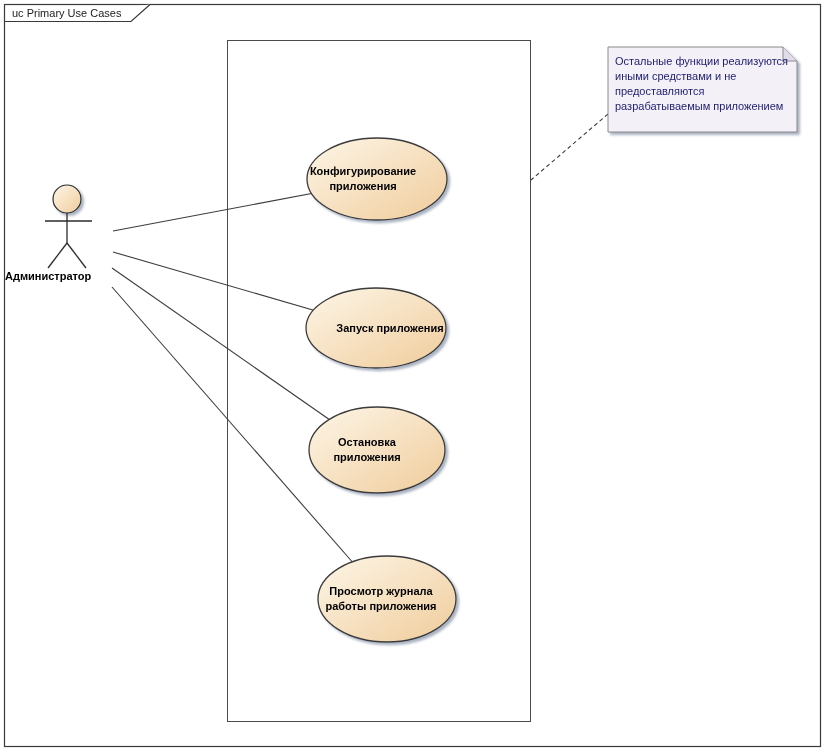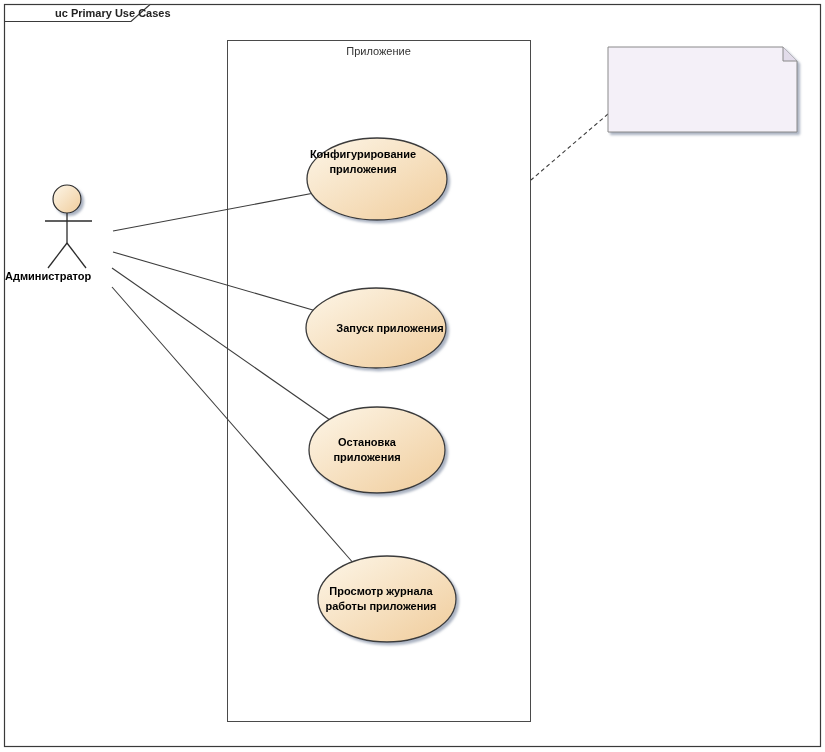--- a/index.html
+++ b/index.html
@@ -11,21 +11,21 @@
     overflow:hidden;
   }
   #diagram-svg{position:absolute;left:0;top:0;}
   .label{
     position:absolute;
     white-space:pre-line;
     color:#1a1a1a;
     font-size:11px;
     line-height:15px;
   }
-  .frame-label{font-weight:bold;color:#222222;margin-left:43px;}
+  .frame-label{font-weight:normal;color:#222222;}
   .boundary-label{text-align:center;color:#333333;font-weight:normal;}
   .actor-label{font-weight:bold;color:#000000;}
   .uc-label{text-align:center;font-weight:bold;color:#000000;}
   .note-label{color:#1e1e6e;}
 </style>
 </head>
 <body>
 
 <div id="canvas">
 
@@ -66,29 +66,32 @@
     </g>
 
     <g filter="url(#ds)">
       <path d="M608,47 H783 L797,61 V132 H608 Z" fill="#f4f0f8" stroke="#8a8a8a" stroke-width="1"></path>
       <path d="M783,47 L783,61 L797,61" fill="#e2dcea" stroke="#8a8a8a" stroke-width="1"></path>
     </g>
   </svg>
 
   <div class="label frame-label" style="left:12px;top:6px;">uc Primary Use Cases</div>
 
-  <div class="label boundary-label" style="left:227px;top:44px;width:303px;">Приложение</div>
 
   <div class="label actor-label" style="left:5px;top:269px;width:130px;">Администратор</div>
 
-  <div class="label uc-label" style="left:307px;top:147px;width:112px;">Конфигурирование
+  <div class="label uc-label" style="left:307px;top:164px;width:112px;">Конфигурирование
 приложения</div>
 
   <div class="label uc-label" style="left:306px;top:321px;width:168px;">Запуск приложения</div>
 
   <div class="label uc-label" style="left:309px;top:435px;width:116px;">Остановка
 приложения</div>
 
   <div class="label uc-label" style="left:312px;top:584px;width:138px;">Просмотр журнала
 работы приложения</div>
 
+  <div class="label note-label" style="left:615px;top:54px;width:180px;">Остальные функции реализуются
+иными средствами и не
+предоставляются
+разрабатываемым приложением</div>
 
 </div>
 
 </body></html>

